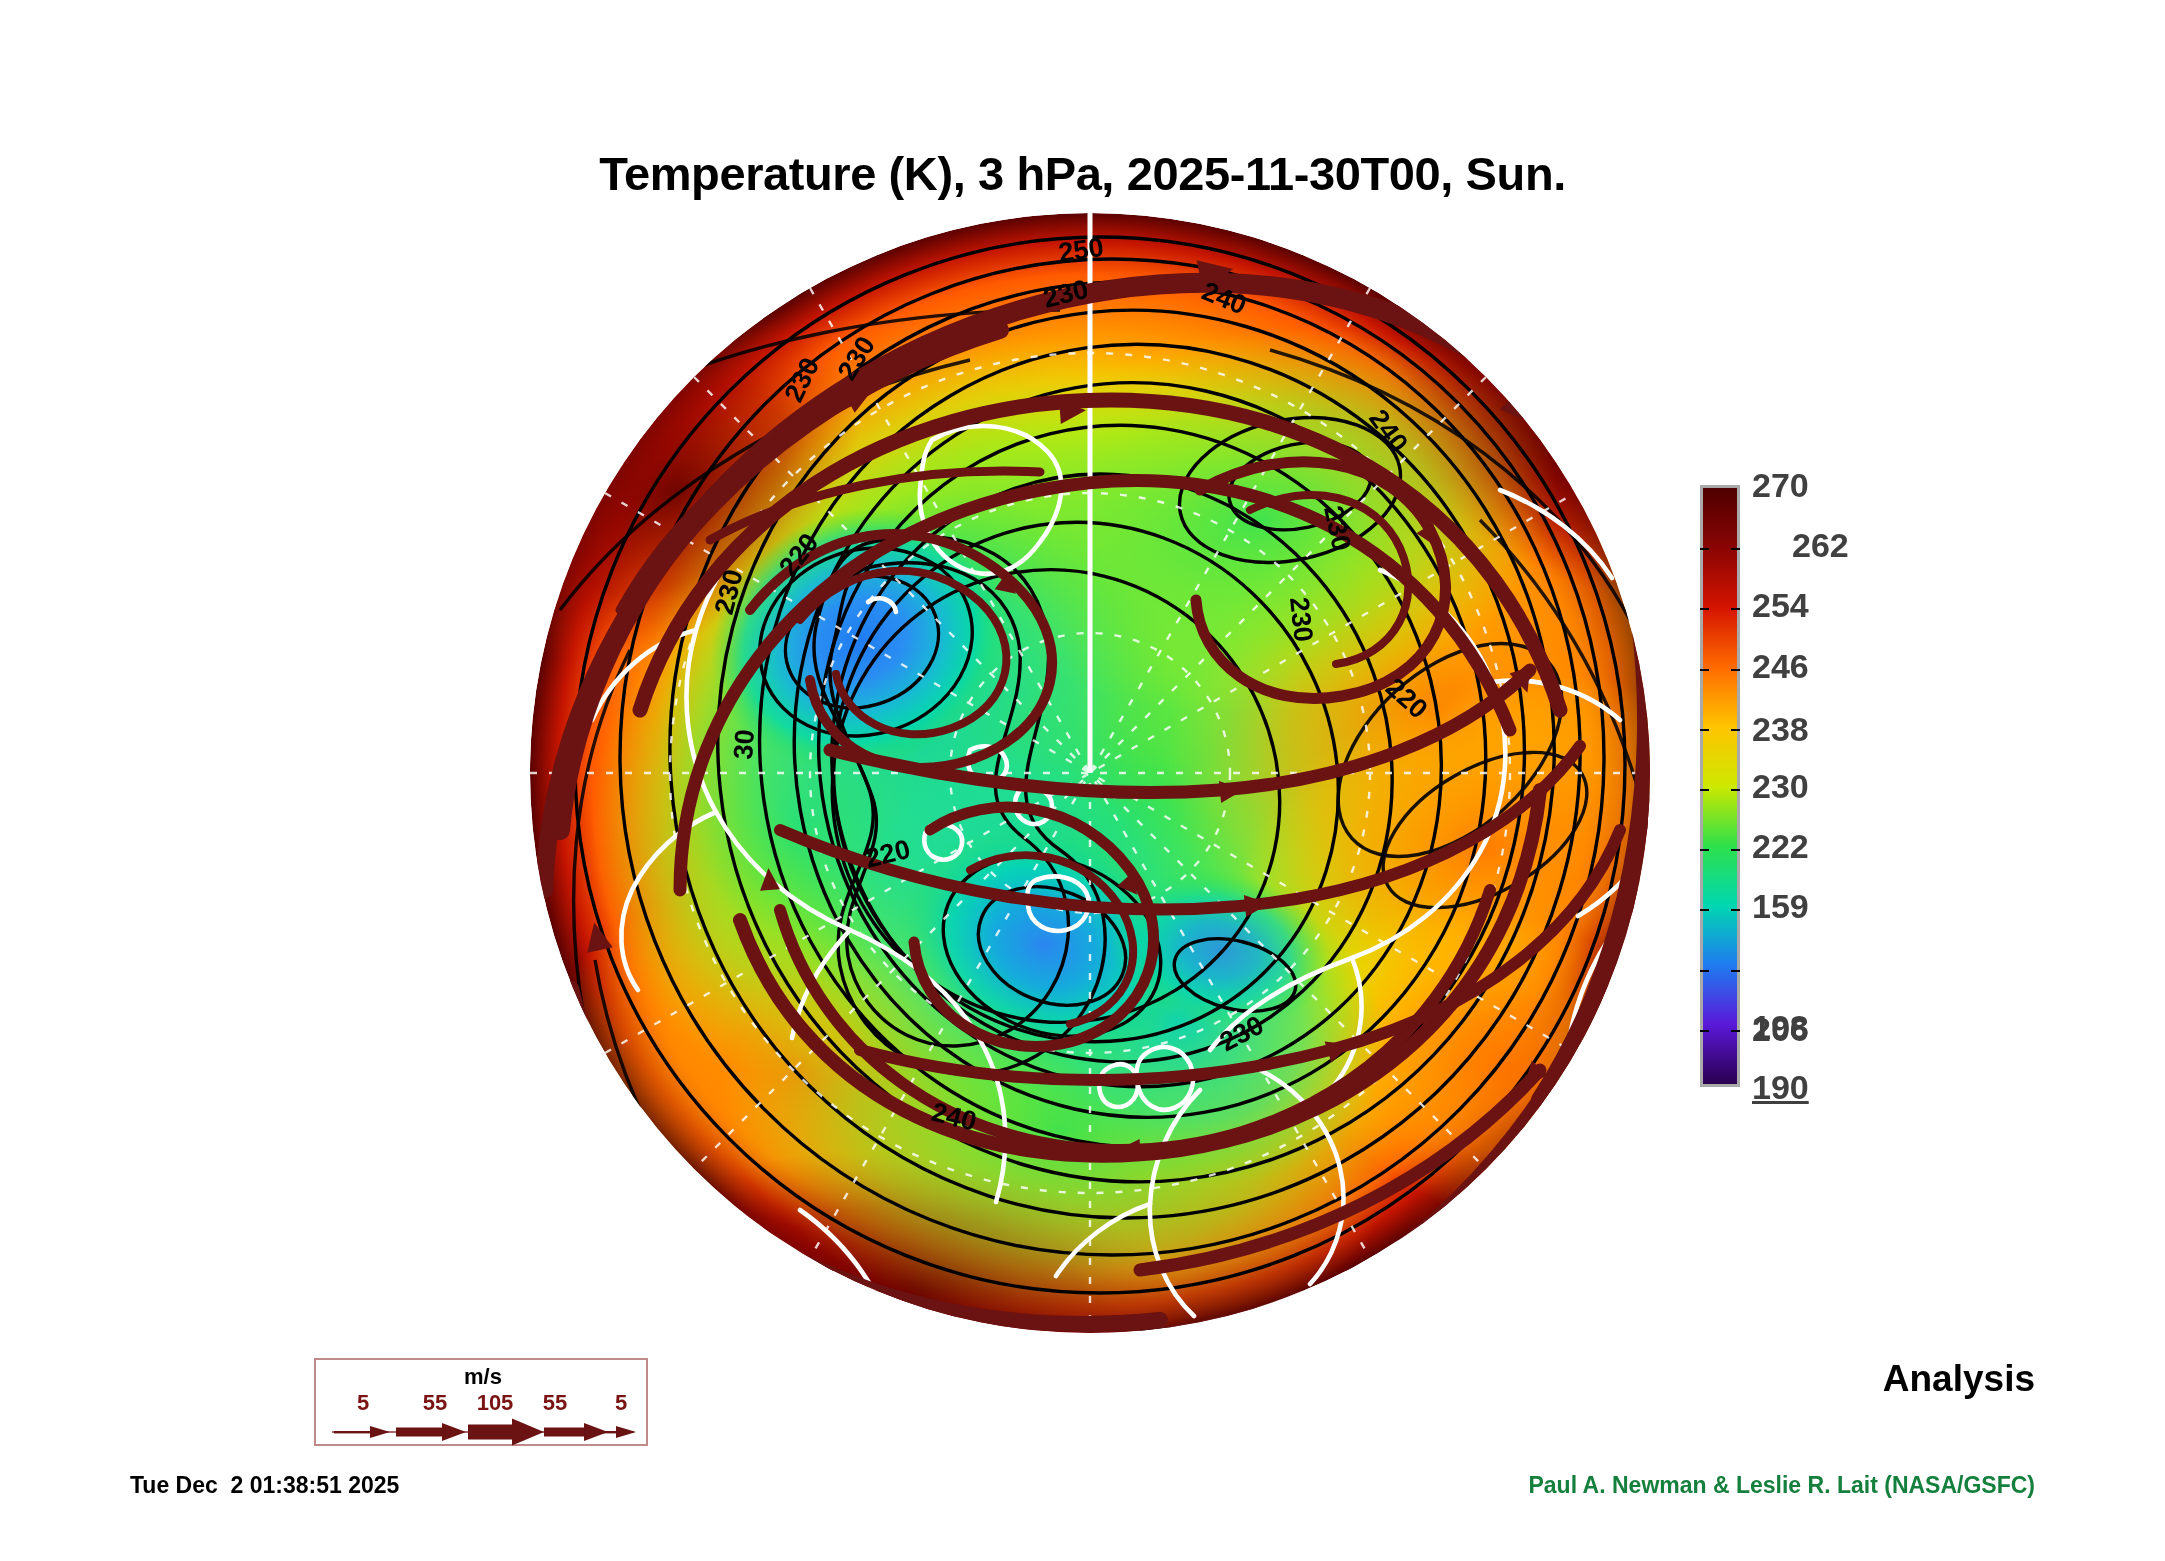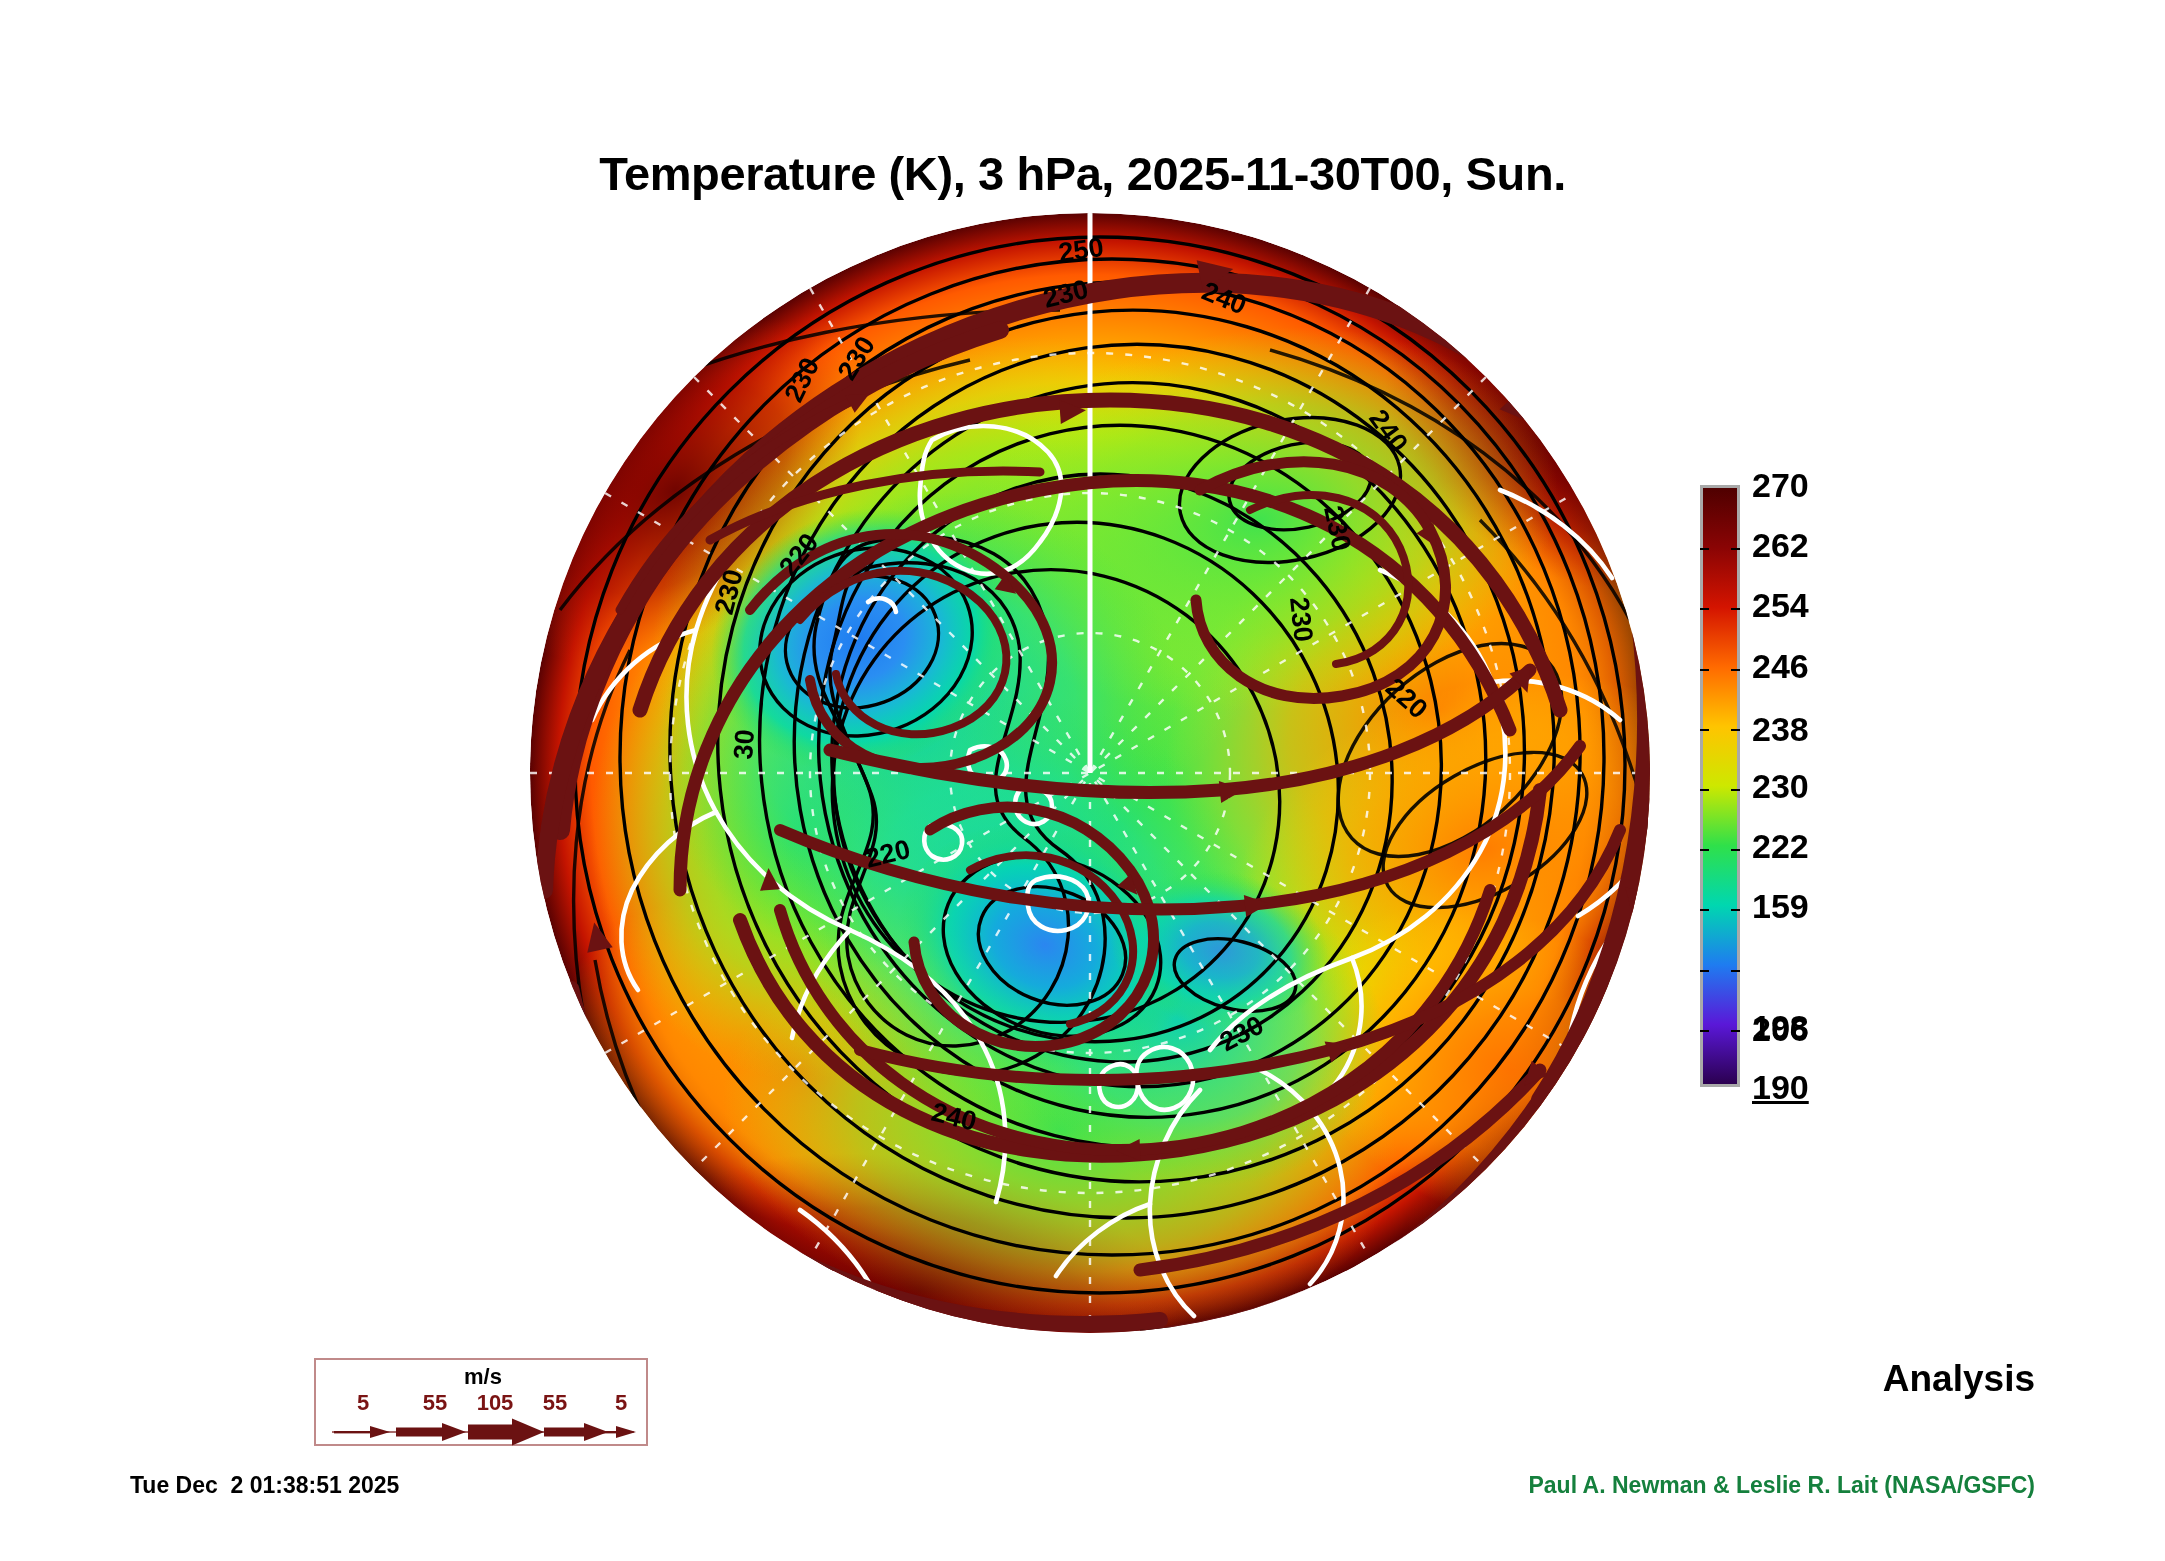--- a/index.html
+++ b/index.html
@@ -23,21 +23,21 @@
   }
   #colorbar .cb-grad{position:absolute;inset:0;}
   #colorbar .cb-tick{
     position:absolute;left:-3px;width:9px;height:2px;background:#000;
   }
   #colorbar .cb-tick-r{
     position:absolute;right:-3px;width:9px;height:2px;background:#000;
   }
   #cb-labels{position:absolute;left:1752px;top:485px;width:130px;height:602px;}
   #cb-labels div{
-    position:absolute;left:0;font-size:34px;font-weight:bold;color:#000000;
+    position:absolute;left:0;font-size:34px;font-weight:bold;color:#404040;
     line-height:34px;transform:translateY(-17px);white-space:pre;
   }
 
   
   #wind-legend{
     position:absolute;left:314px;top:1358px;width:334px;height:88px;
     border:2px solid #c08a8a;box-sizing:border-box;background:#fff;
   }
   #wind-legend .wl-unit{
     position:absolute;left:0;top:4px;width:334px;text-align:center;
@@ -363,21 +363,21 @@
     <div class="cb-tick-r" style="top: 361.2px;"></div>
     <div class="cb-tick" style="top: 421.4px;"></div>
     <div class="cb-tick-r" style="top: 421.4px;"></div>
     <div class="cb-tick" style="top: 481.6px;"></div>
     <div class="cb-tick-r" style="top: 481.6px;"></div>
     <div class="cb-tick" style="top: 541.8px;"></div>
     <div class="cb-tick-r" style="top: 541.8px;"></div>
   </div>
 <div id="cb-labels">
     <div style="top: 0px;">270</div>
-    <div style="top: 60.2px;">262</div>
+    <div style="top: 60.2px; margin-left: 40px;">262</div>
     <div style="top: 120.4px; text-align: center;">254</div>
     <div style="top: 180.6px;">246</div>
     <div style="top: 244px;">238</div>
     <div style="top: 301px;">230</div>
     <div style="top: 361.2px;">222</div>
     <div style="top: 421.4px;">159</div>
     <div style="top: 504px; margin-top: 40px;">206</div>
     <div style="top: 541.8px;">198</div>
     <div style="top: 602px; text-decoration: underline;">190</div>
   </div>

